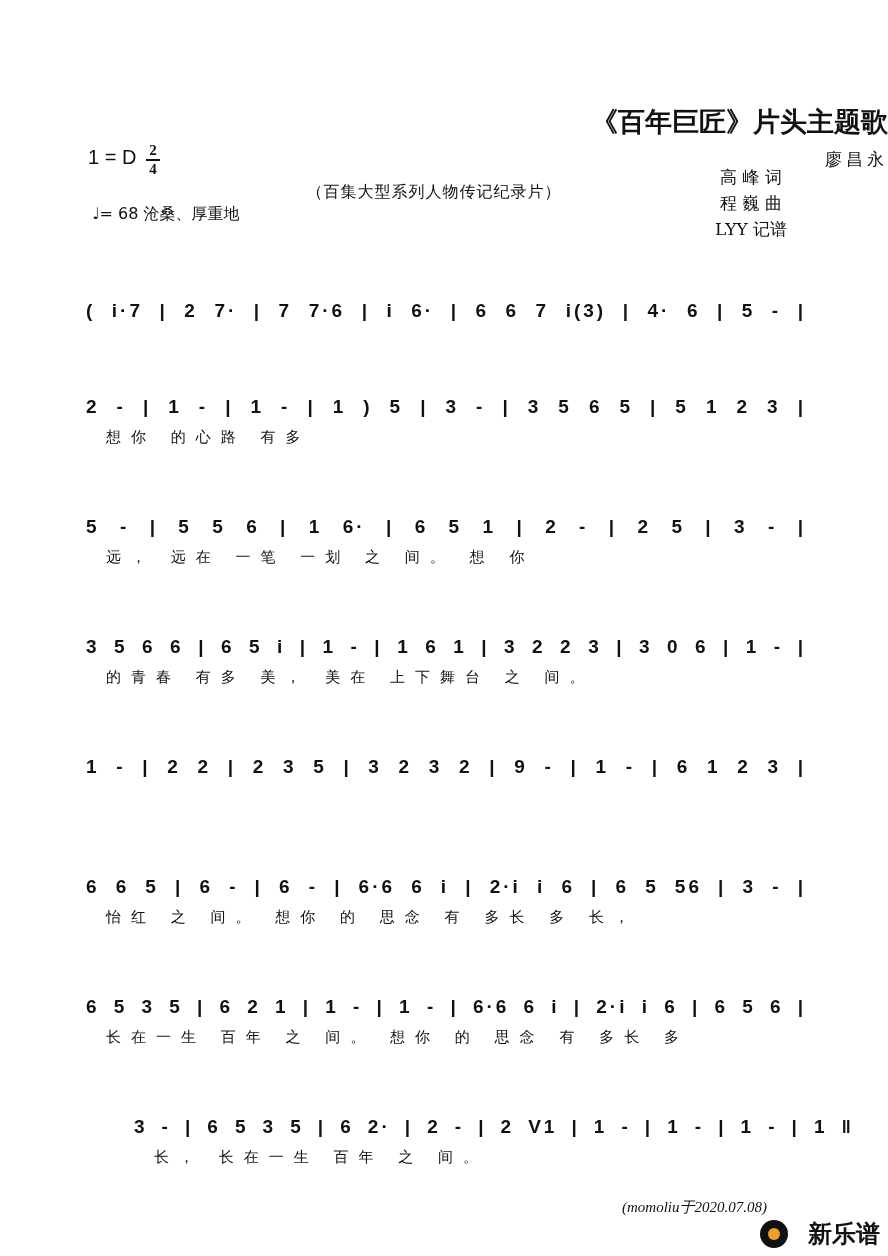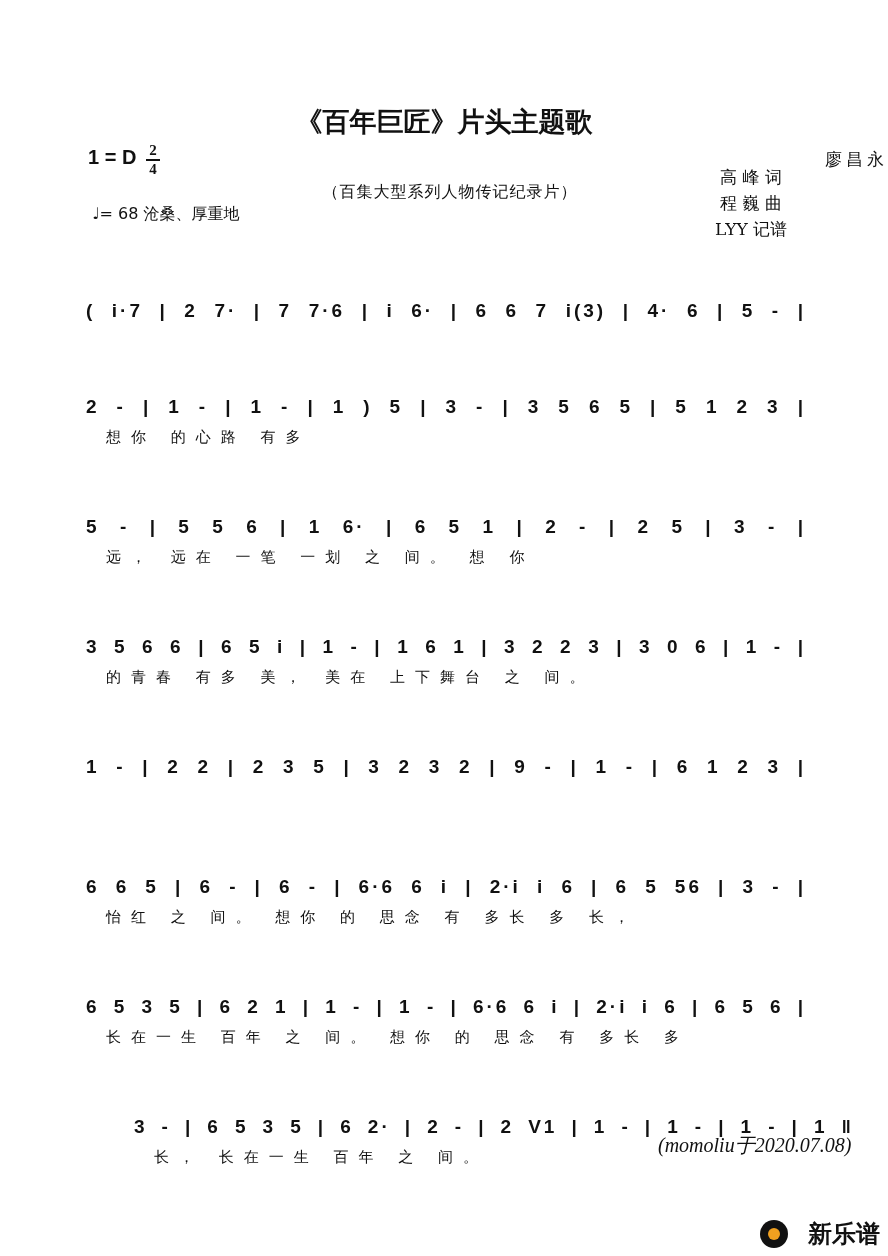--- a/index.html
+++ b/index.html
@@ -1,27 +1,27 @@
 <!DOCTYPE html>
 <html><head>
 <meta charset="utf-8">
 <style>
   html,body{margin:0;padding:0;background:#fff;}
   body{width:888px;height:1256px;position:relative;overflow:hidden;font-family:"DejaVu Sans","Liberation Sans",sans-serif;color:#111;}
   .abs{position:absolute;}
-  .title{left:0;width:888px;top:104px;text-align:center;font-size:27px;font-weight:bold;letter-spacing:0;}
-  .key{left:88px;top:146px;font-size:20px;font-weight:bold;font-family:"Liberation Sans",sans-serif;}
+  .title{left:0;width:888px;top:104px;text-align:right;font-size:27px;font-weight:bold;letter-spacing:0;}
+  .key{left:88px;top:146px;font-size:20px;font-weight:normal;font-family:"Liberation Sans",sans-serif;}
   .timesig{left:146px;top:143px;font-size:15px;font-weight:bold;line-height:15px;text-align:center;width:14px;font-family:"Liberation Serif",serif;}
   .timesig .bar{border-top:2px solid #111;margin:1px 0;}
   .tempo{left:86px;top:204px;font-size:16px;margin-left:6px;}
   .singer{left:0;width:888px;top:148px;text-align:right;font-size:17px;letter-spacing:4px;font-family:"DejaVu Serif",serif;}
-  .subtitle{left:16px;width:868px;top:182px;text-align:center;font-size:16px;letter-spacing:1px;font-family:"DejaVu Serif",serif;}
+  .subtitle{left:0;width:868px;top:182px;text-align:center;font-size:16px;letter-spacing:1px;font-family:"DejaVu Serif",serif;}
   .credits{left:700px;top:164px;font-size:17px;line-height:26px;text-align:center;width:102px;font-family:"DejaVu Serif",serif;}
   .bar{position:absolute;top:0;height:26px;border-left:2px solid #111;}
-  .sign{position:absolute;right:130px;top:1132px;font-family:"Liberation Serif",serif;font-style:italic;font-size:20px;margin-left:36px;}
+  .sign{position:absolute;right:130px;top:1198px;font-family:"Liberation Serif",serif;font-style:italic;font-size:15px;}
   .logo{right:8px;bottom:6px;display:flex;align-items:center;gap:20px;font-size:24px;font-weight:bold;}
   .disc{width:28px;height:28px;border-radius:50%;background:#111;display:flex;align-items:center;justify-content:center;}
   .disc span{width:12px;height:12px;border-radius:50%;background:#f0a020;}
 </style>
 </head>
 <body>
 
 <div class="abs title">《百年巨匠》片头主题歌</div>
 <div class="abs key">1 = D</div>
 <div class="abs timesig">

